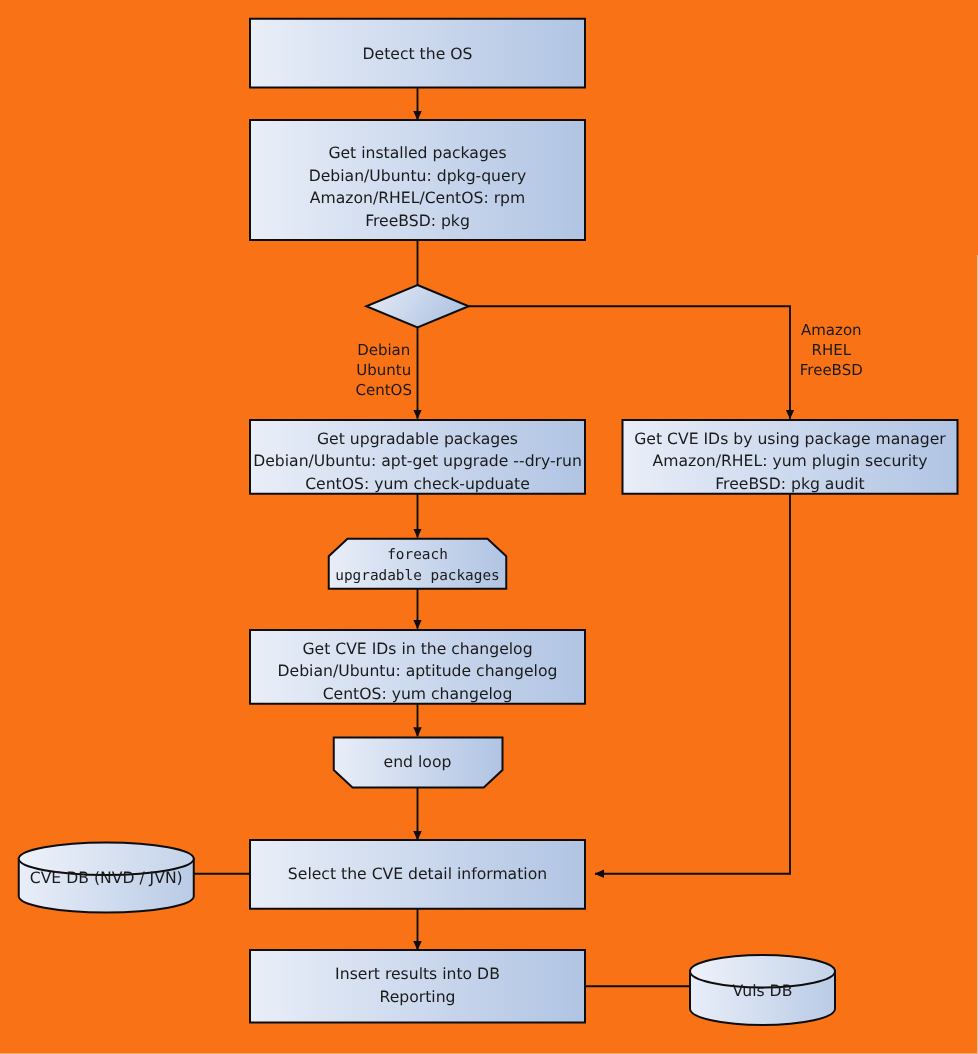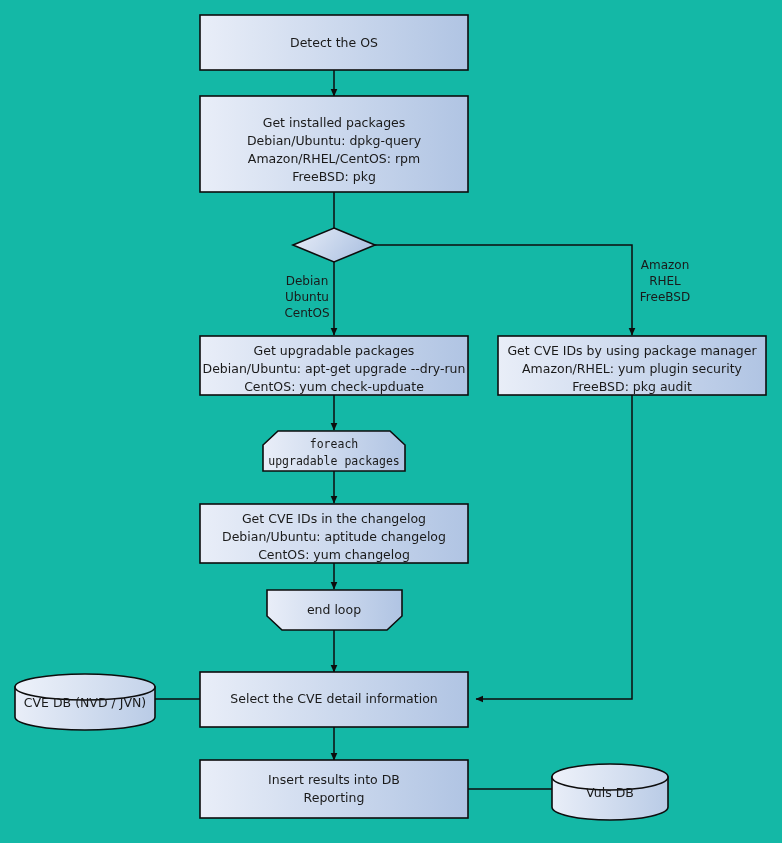--- a/index.html
+++ b/index.html
@@ -11,21 +11,21 @@
   body {
     font-family: "DejaVu Sans", sans-serif;
     width: 782px;
     height: 843px;
     overflow: hidden;
   }
   #diagram-root {
     position: relative;
     width: 782px;
     height: 843px;
-    background: #14b8a6;
+    background: #f97316;
   }
   svg#flowchart {
     display: block;
     width: 782px;
     height: 843px;
   }
   .node-shape {
     stroke: #0d0d0d;
     stroke-width: 1.6;
   }

